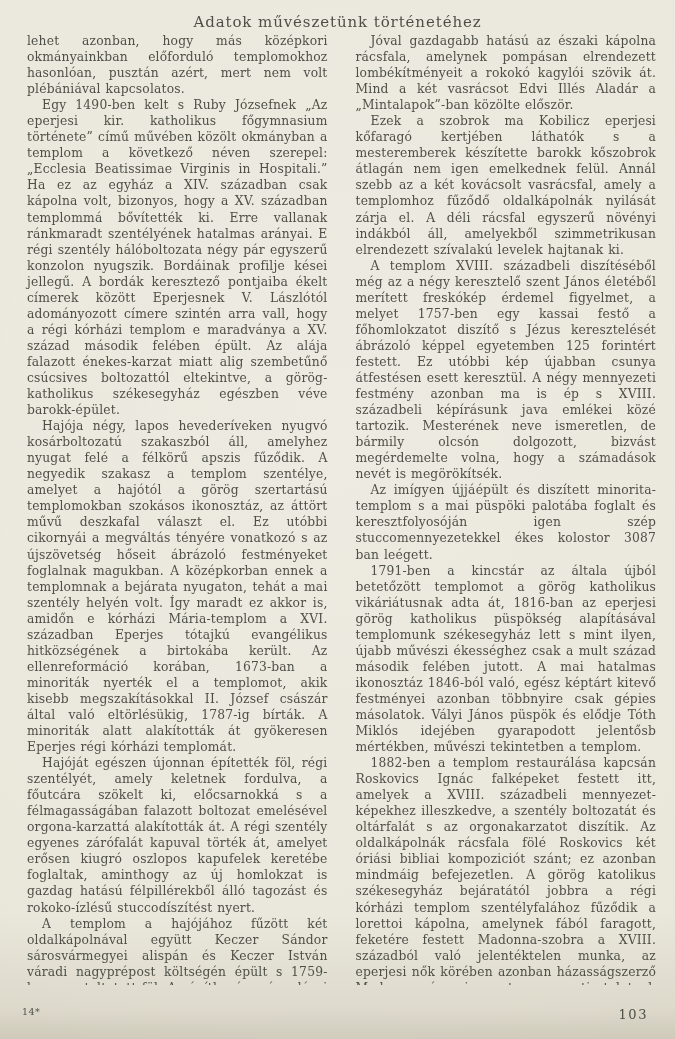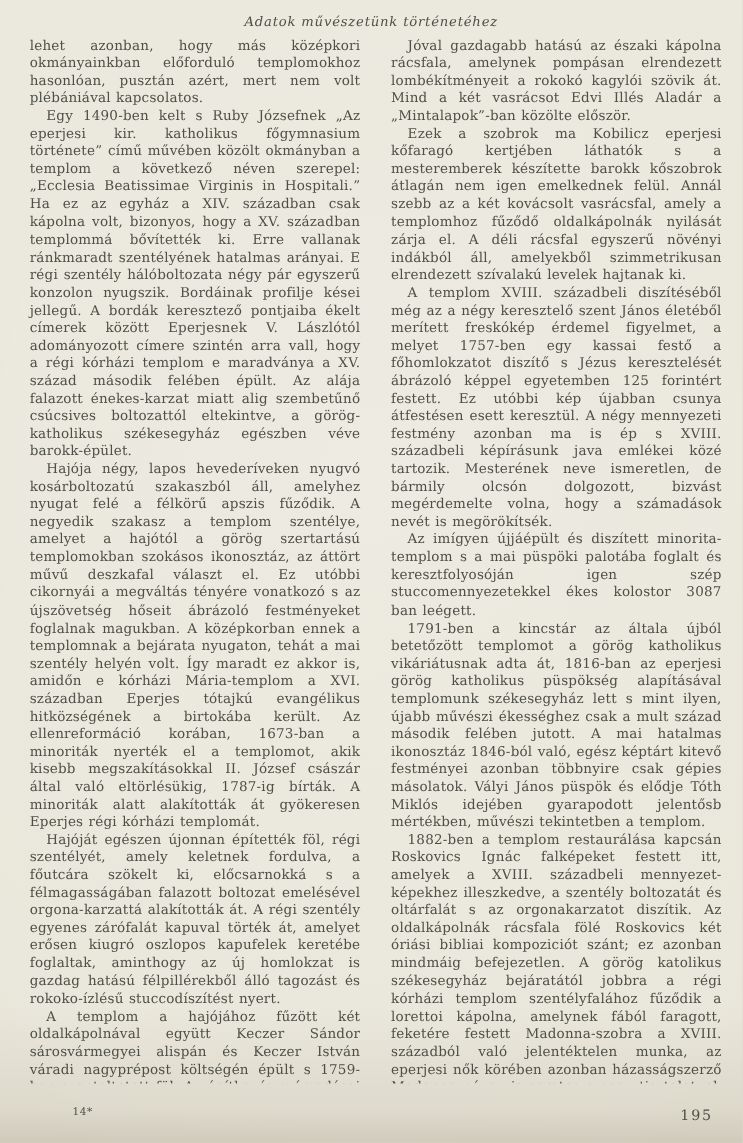--- a/index.html
+++ b/index.html
@@ -14,22 +14,21 @@
     box-sizing: border-box;
     background:
       radial-gradient(ellipse 120% 100% at 50% 42%, rgba(255,255,255,0.18), rgba(0,0,0,0) 70%),
       linear-gradient(180deg, #eae7dc 0%, #e9e6da 88%, #ddd9cb 97%, #cfcaba 100%),
       #e9e6da;
     color: #4e5048;
     overflow: hidden;
   }
   .running-header {
     text-align: center;
-    font-style: italic;
-    font-size: 12px;
+    font-size: 15px;
     letter-spacing: 0.06em;
     color: #4e5048;
     padding-top: 13px;
     height: 30px;
     box-sizing: border-box;
   }
   .columns {
     display: flex;
     gap: 28px;
     padding: 3px 19px 0 27px;
@@ -45,21 +44,20 @@
     letter-spacing: 0.015em;
     word-spacing: 0.06em;
   }
   .para { margin: 0; }
   .para.indent { text-indent: 15px; }
   .footer-left {
     position: absolute;
     left: 22px; bottom: 22px;
     font-size: 9.5px;
     letter-spacing: 0.05em;
-    margin-left: 44px;
   }
   .footer-right {
     position: absolute;
     right: 27px; bottom: 17px;
     font-size: 13px;
     letter-spacing: 0.12em;
   }
 </style>
 </head>
 <body>
@@ -80,14 +78,14 @@
         <p class="para indent">Ezek a szobrok ma Kobilicz eperjesi kőfaragó kertjében láthatók s a mesteremberek készítette barokk kőszobrok átlagán nem igen emelkednek felül. Annál szebb az a két kovácsolt vasrácsfal, amely a templomhoz fűződő oldalkápolnák nyilását zárja el. A déli rácsfal egyszerű növényi indákból áll, amelyekből szimmetrikusan elrendezett szívalakú levelek hajtanak ki.</p>
         <p class="para indent">A templom XVIII. századbeli diszítéséből még az a négy keresztelő szent János életéből merített freskókép érdemel figyelmet, a melyet 1757-ben egy kassai festő a főhomlokzatot diszítő s Jézus keresztelését ábrázoló képpel egyetemben 125 forintért festett. Ez utóbbi kép újabban csunya átfestésen esett keresztül. A négy mennyezeti festmény azonban ma is ép s XVIII. századbeli képírásunk java emlékei közé tartozik. Mesterének neve ismeretlen, de bármily olcsón dolgozott, bizvást megérdemelte volna, hogy a számadások nevét is megörökítsék.</p>
         <p class="para indent">Az imígyen újjáépült és diszített minorita-templom s a mai püspöki palotába foglalt és keresztfolyosóján igen szép stuccomennyezetekkel ékes kolostor 3087 ban leégett.</p>
         <p class="para indent">1791-ben a kincstár az általa újból betetőzött templomot a görög katholikus vikáriátusnak adta át, 1816-ban az eperjesi görög katholikus püspökség alapításával templomunk székesegyház lett s mint ilyen, újabb művészi ékességhez csak a mult század második felében jutott. A mai hatalmas ikonosztáz 1846-ból való, egész képtárt kitevő festményei azonban többnyire csak gépies másolatok. Vályi János püspök és elődje Tóth Miklós idejében gyarapodott jelentősb mértékben, művészi tekintetben a templom.</p>
         <p class="para indent">1882-ben a templom restaurálása kapcsán Roskovics Ignác falképeket festett itt, amelyek a XVIII. századbeli mennyezet-képekhez illeszkedve, a szentély boltozatát és oltárfalát s az orgonakarzatot diszítik. Az oldalkápolnák rácsfala fölé Roskovics két óriási bibliai kompoziciót szánt; ez azonban mindmáig befejezetlen. A görög katolikus székesegyház bejáratától jobbra a régi kórházi templom szentélyfalához fűződik a lorettoi kápolna, amelynek fából faragott, feketére festett Madonna-szobra a XVIII. századból való jelentéktelen munka, az eperjesi nők körében azonban házasságszerző Madonna néven ismeretes s nagy tiszteletnek örvend.</p>
         <p class="para indent">Eperjes másik barokk-temploma a Kossuth Lajos-utcában van s a ferenciek kolostorával kapcsolatos. A templom helyén eredetileg a karmeliták temploma állott, a melyet okmányok már a XIV. században említenek. Ezt a régi templomot a reformáció uralma idején az eperjesi tanács magtárnak használta, I. Lipót király többszöri sürgetésére 1671-ben az omladozó</p>
       </div>
   </div>
 
   <div class="footer-left">14*</div>
-  <div class="footer-right">195</div>
+  <div class="footer-right">103</div>
 </div>
 
 </body></html>

